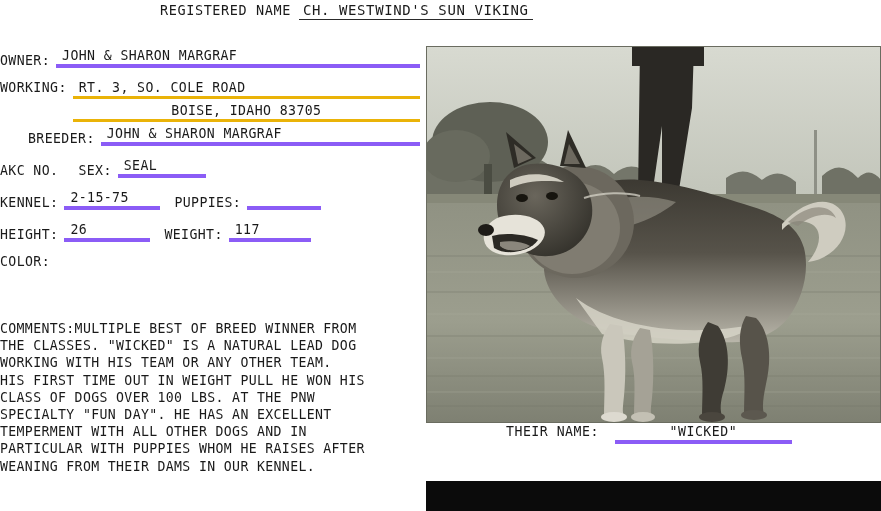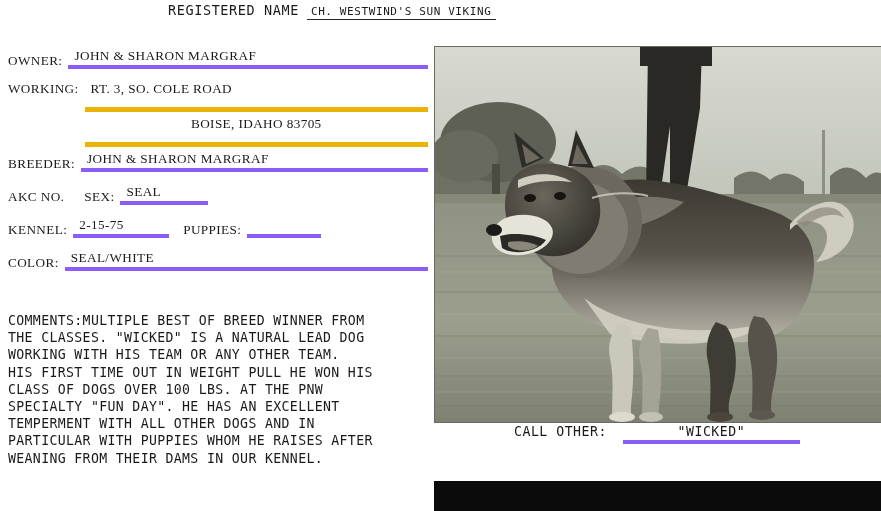--- a/index.html
+++ b/index.html
@@ -11,38 +11,37 @@
     width: 881px;
     height: 511px;
     position: relative;
     overflow: hidden;
     font-family: "DejaVu Sans Mono", "Liberation Mono", monospace;
     color: #1a1a1a;
   }
   .page {
     position: absolute;
     inset: 0;
-    margin-left: 8px;
   }
 
   
   .hdr {
     position: absolute;
     left: 160px;
     top: 2px;
     display: flex;
     align-items: baseline;
   }
   .hdr-label {
     font-size: 13.5px;
     letter-spacing: 0.6px;
     white-space: nowrap;
   }
   .hdr-value {
-    font-size: 11px;
+    font-size: 14px;
     letter-spacing: 0.6px;
     white-space: nowrap;
     margin-left: 8px;
     padding: 0 4px 1px 4px;
     border-bottom: 1px solid #2a2a2a;
   }
 
   
   .form {
     position: absolute;
@@ -50,56 +49,55 @@
     top: 48px;
     width: 420px;
     font-size: 13.2px;
     letter-spacing: 0.4px;
   }
   .row {
     display: flex;
     align-items: flex-end;
     margin-bottom: 12px;
     white-space: nowrap;
-    font-family: Liberation Serif, serif;
   }
   .lbl {
     flex: 0 0 auto;
     padding-right: 6px;
   }
   .val {
     flex: 0 0 auto;
     border-bottom: 4px solid #8b5cf6;
     padding: 0 6px 1px 6px;
     min-height: 15px;
   }
   .val.grow { flex: 1 1 auto; }
 
   
   .addr-block {
     display: flex;
     flex-direction: column;
     flex: 1 1 auto;
   }
   .addr-line {
-    border-bottom: 5px solid #eab308;
-    padding: 0 6px 10px 6px;
+    border-bottom: 3px solid #eab308;
+    padding: 0 6px 1px 6px;
   }
   .addr-line.second { margin-top: 4px; text-align: center; }
 
   .row-addr { margin-bottom: 4px; align-items: flex-start; }
-  .row-breeder { margin-bottom: 12px; }
+  .row-breeder { margin-bottom: 12px; padding-left: 28px; }
 
   .gap-sm { width: 14px; display: inline-block; }
 
   
   .comments {
     position: absolute;
     left: 0px;
-    top: 312px;
+    top: 320px;
     width: 440px;
     font-size: 13.2px;
     letter-spacing: 0.35px;
     line-height: 17.2px;
     white-space: pre;
   }
 
   
   .photo {
     position: absolute;
@@ -185,24 +183,30 @@
     </div>
 
     <div class="row">
       <span class="lbl">KENNEL:</span>
       <span class="val" style="min-width:84px;">2-15-75</span>
       <span class="gap-sm"></span>
       <span class="lbl">PUPPIES:</span>
       <span class="val" style="min-width:62px;"></span>
     </div>
 
+    <div class="row">
+      <span class="lbl">HEIGHT:</span>
+      <span class="val" style="min-width:74px;">26</span>
+      <span class="gap-sm"></span>
+      <span class="lbl">WEIGHT:</span>
+      <span class="val" style="min-width:70px;">117</span>
+    </div>
 
     <div class="row">
       <span class="lbl">COLOR:</span>
-      <span class="val grow">SEAL/WHITE</span>
     </div>
 
   </div>
 
   <div class="comments">COMMENTS:MULTIPLE BEST OF BREED WINNER FROM
 THE CLASSES. "WICKED" IS A NATURAL LEAD DOG
 WORKING WITH HIS TEAM OR ANY OTHER TEAM.
 HIS FIRST TIME OUT IN WEIGHT PULL HE WON HIS
 CLASS OF DOGS OVER 100 LBS. AT THE PNW
 SPECIALTY "FUN DAY". HE HAS AN EXCELLENT
@@ -321,19 +325,19 @@
       <path d="M92,118 L88,98 L106,112 Z" fill="#6d695f"></path>
       <path d="M138,118 L143,98 L154,118 Z" fill="#6d695f"></path>
 
       <path d="M214,150 C200,146 176,146 158,152" stroke="#cfcdc2" stroke-width="2" fill="none" opacity="0.8"></path>
 
       <rect x="0" y="0" width="455" height="377" fill="none" stroke="#6a6c60" stroke-width="2"></rect>
     </svg>
   </div>
 
   <div class="callname">
-    <span class="lbl">CALL OTHER:</span>
+    <span class="lbl">THEIR NAME:</span>
     <span class="val">"WICKED"</span>
   </div>
 
   <div class="blackbar"></div>
 
 </div>
 
 </body></html>

